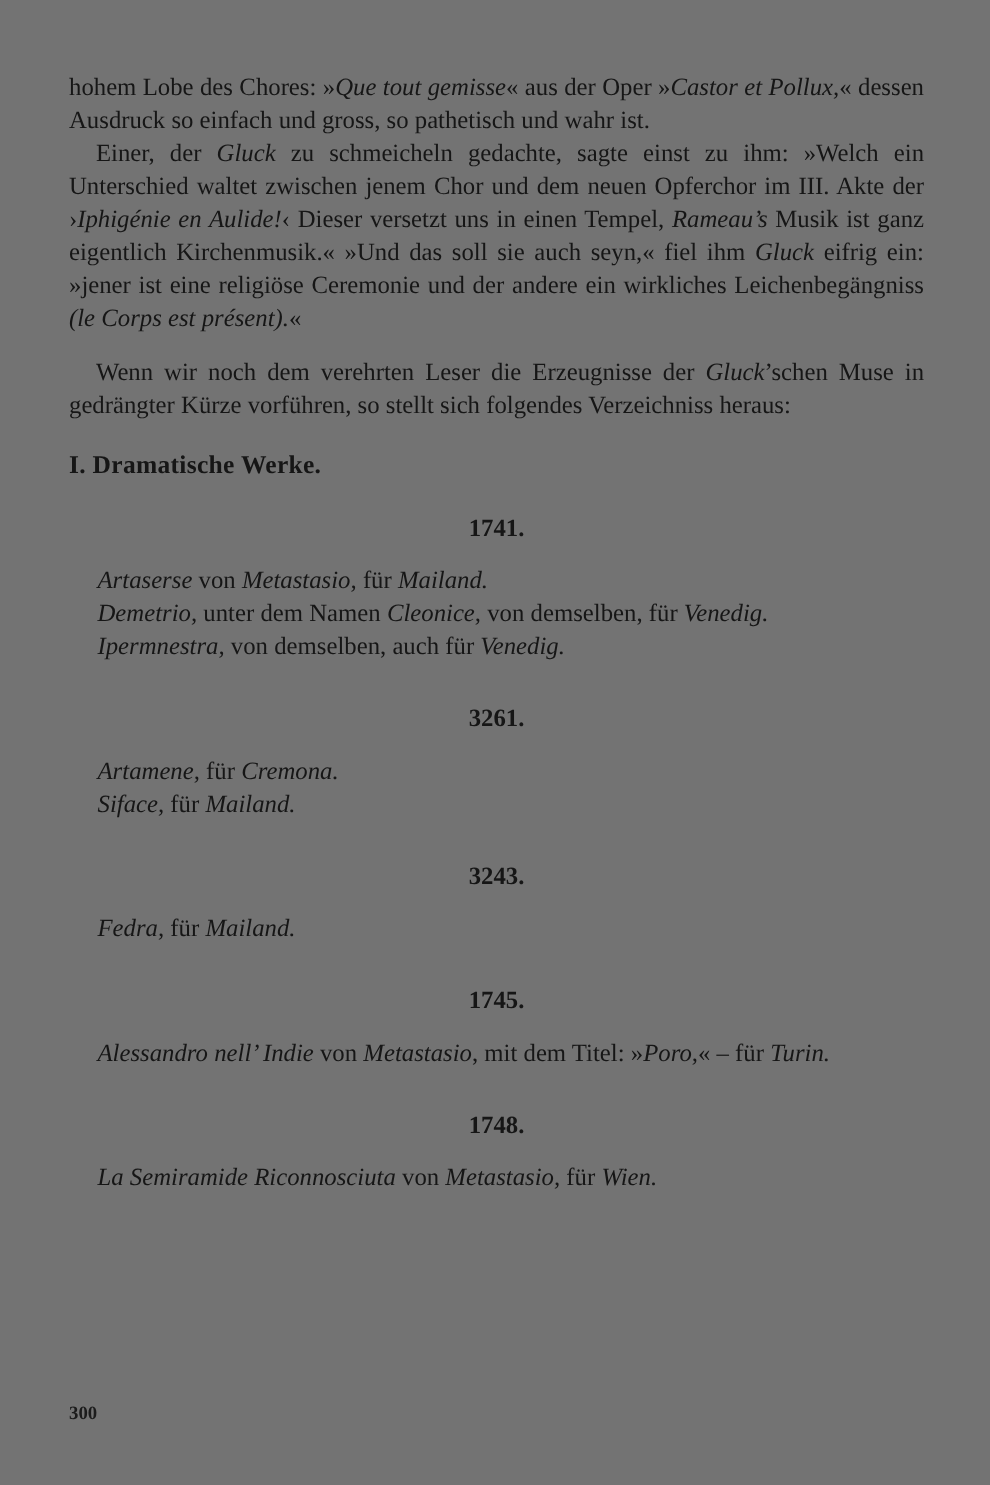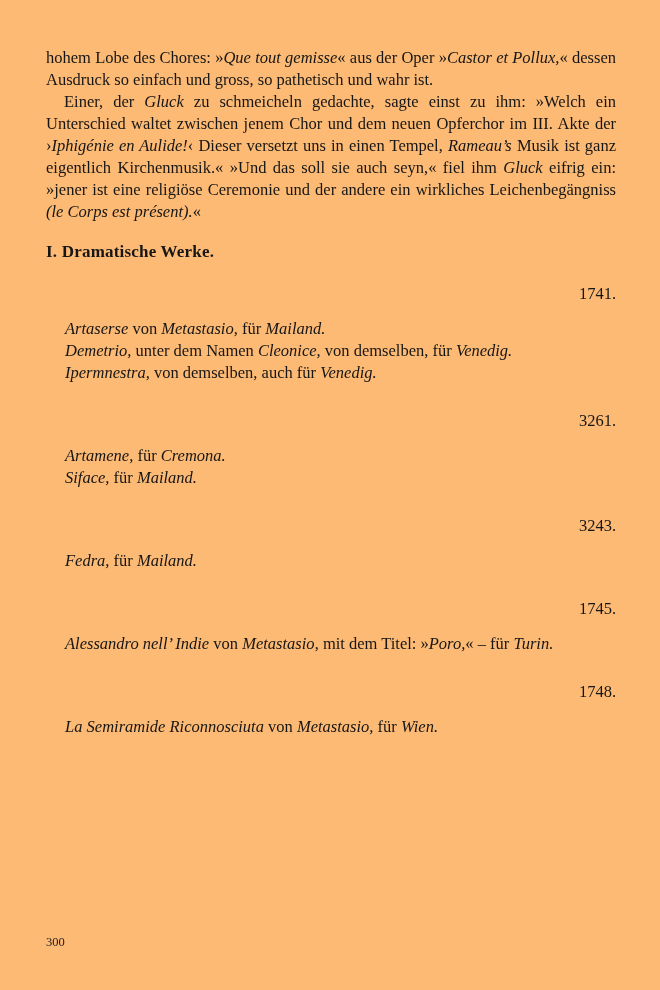--- a/index.html
+++ b/index.html
@@ -5,21 +5,21 @@
 <style>
   html, body {
     margin: 0;
     padding: 0;
     background: #ffffff;
   }
   .page {
     position: relative;
     width: 660px;
     height: 990px;
-    background: #fdba74;
+    background: #737373;
     color: #161616;
     font-family: "Liberation Serif", "DejaVu Serif", serif;
     overflow: hidden;
     box-sizing: border-box;
   }
   .text-block {
     position: absolute;
     top: 47px;
     left: 46px;
     right: 44px;
@@ -41,53 +41,55 @@
     font-size: 17px;
     line-height: 22px;
     font-weight: bold;
     text-align: left;
     letter-spacing: 0.2px;
   }
   h3.year-heading {
     margin: 26px 0 13px 0;
     font-size: 16.5px;
     line-height: 22px;
-    font-weight: normal;
-    text-align: right;
+    font-weight: bold;
+    text-align: center;
   }
   section.year-section.first h3.year-heading {
     margin-top: 20px;
   }
   p.entry {
     margin: 0;
     padding-left: 19px;
     font-size: 16.5px;
     line-height: 22px;
     text-align: left;
   }
   .page-number {
     position: absolute;
     left: 46px;
     bottom: 41px;
     font-size: 12.5px;
     line-height: 14px;
     color: #1c1c1c;
+    font-weight: bold;
   }
   i { font-style: italic; }
 </style>
 </head>
 <body>
 
 <div class="page">
   <div class="text-block">
 
     <p class="body"><span>hohem Lobe des Chores: »</span><i>Que tout gemisse</i><span>« aus der Oper »</span><i>Castor et Pollux,</i><span>« dessen Ausdruck so einfach und gross, so pathetisch und wahr ist.</span></p>
 
     <p class="body first-indent"><span>Einer, der </span><i>Gluck</i><span> zu schmeicheln gedachte, sagte einst zu ihm: »Welch ein Unterschied waltet zwischen jenem Chor und dem neuen Opferchor im III. Akte der ›</span><i>Iphigénie en Aulide!</i><span>‹ Dieser versetzt uns in einen Tempel, </span><i>Rameau’s</i><span> Musik ist ganz eigentlich Kirchenmusik.« »Und das soll sie auch seyn,« fiel ihm </span><i>Gluck</i><span> eifrig ein: »jener ist eine religiöse Ceremonie und der andere ein wirkliches Leichenbegängniss </span><i>(le Corps est présent).</i><span>«</span></p>
 
+    <p class="body first-indent spaced"><span>Wenn wir noch dem verehrten Leser die Erzeugnisse der </span><i>Gluck</i><span>’schen Muse in gedrängter Kürze vorführen, so stellt sich folgendes Verzeichniss heraus:</span></p>
 
     <h2 class="main-heading">I. Dramatische Werke.</h2>
 
     <section class="year-section first">
       <h3 class="year-heading">1741.</h3>
       <p class="entry"><i>Artaserse</i><span> von </span><i>Metastasio,</i><span> für </span><i>Mailand.</i></p>
       <p class="entry"><i>Demetrio,</i><span> unter dem Namen </span><i>Cleonice,</i><span> von demselben, für </span><i>Venedig.</i></p>
       <p class="entry"><i>Ipermnestra,</i><span> von demselben, auch für </span><i>Venedig.</i></p>
     </section>
 

